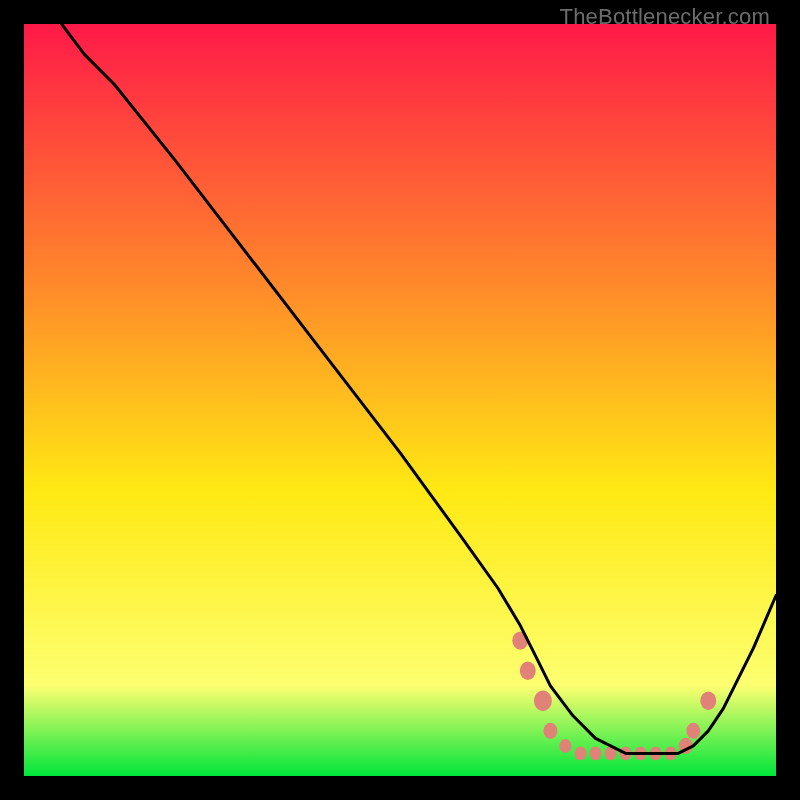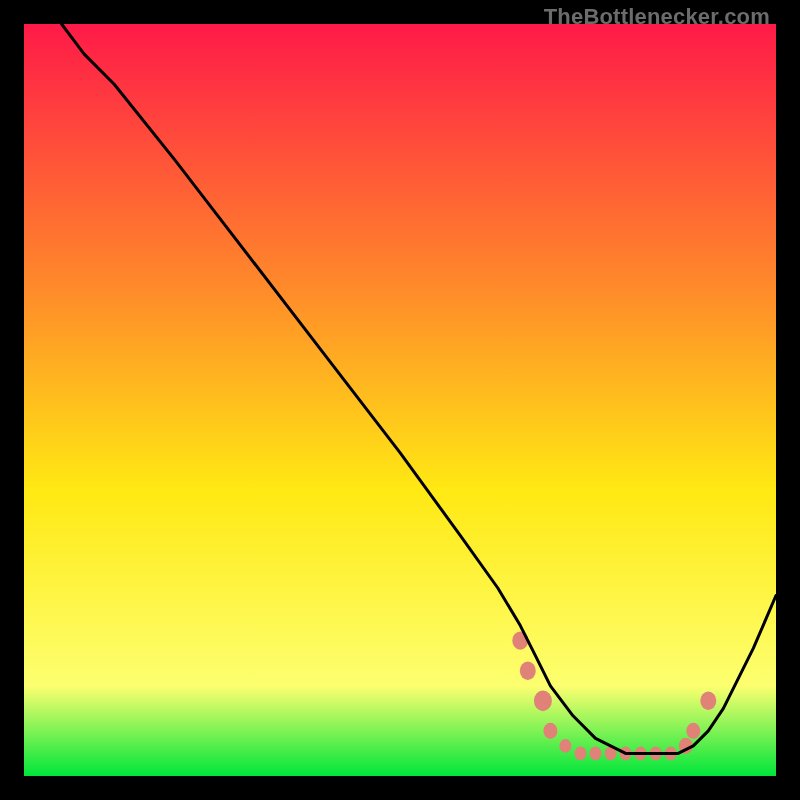--- a/index.html
+++ b/index.html
@@ -24,21 +24,21 @@
     top: 0;
     width: 752px;
     height: 752px;
   }
   .watermark {
     position: absolute;
     top: 4px;
     right: 30px;
     font-family: Arial, Helvetica, sans-serif;
     font-size: 22px;
-    font-weight: 700;
+    font-weight: 400;
     color: #6c6c6c;
     letter-spacing: 0.2px;
   }
   svg {
     display: block;
   }
 </style>
 </head>
 <body>
 

